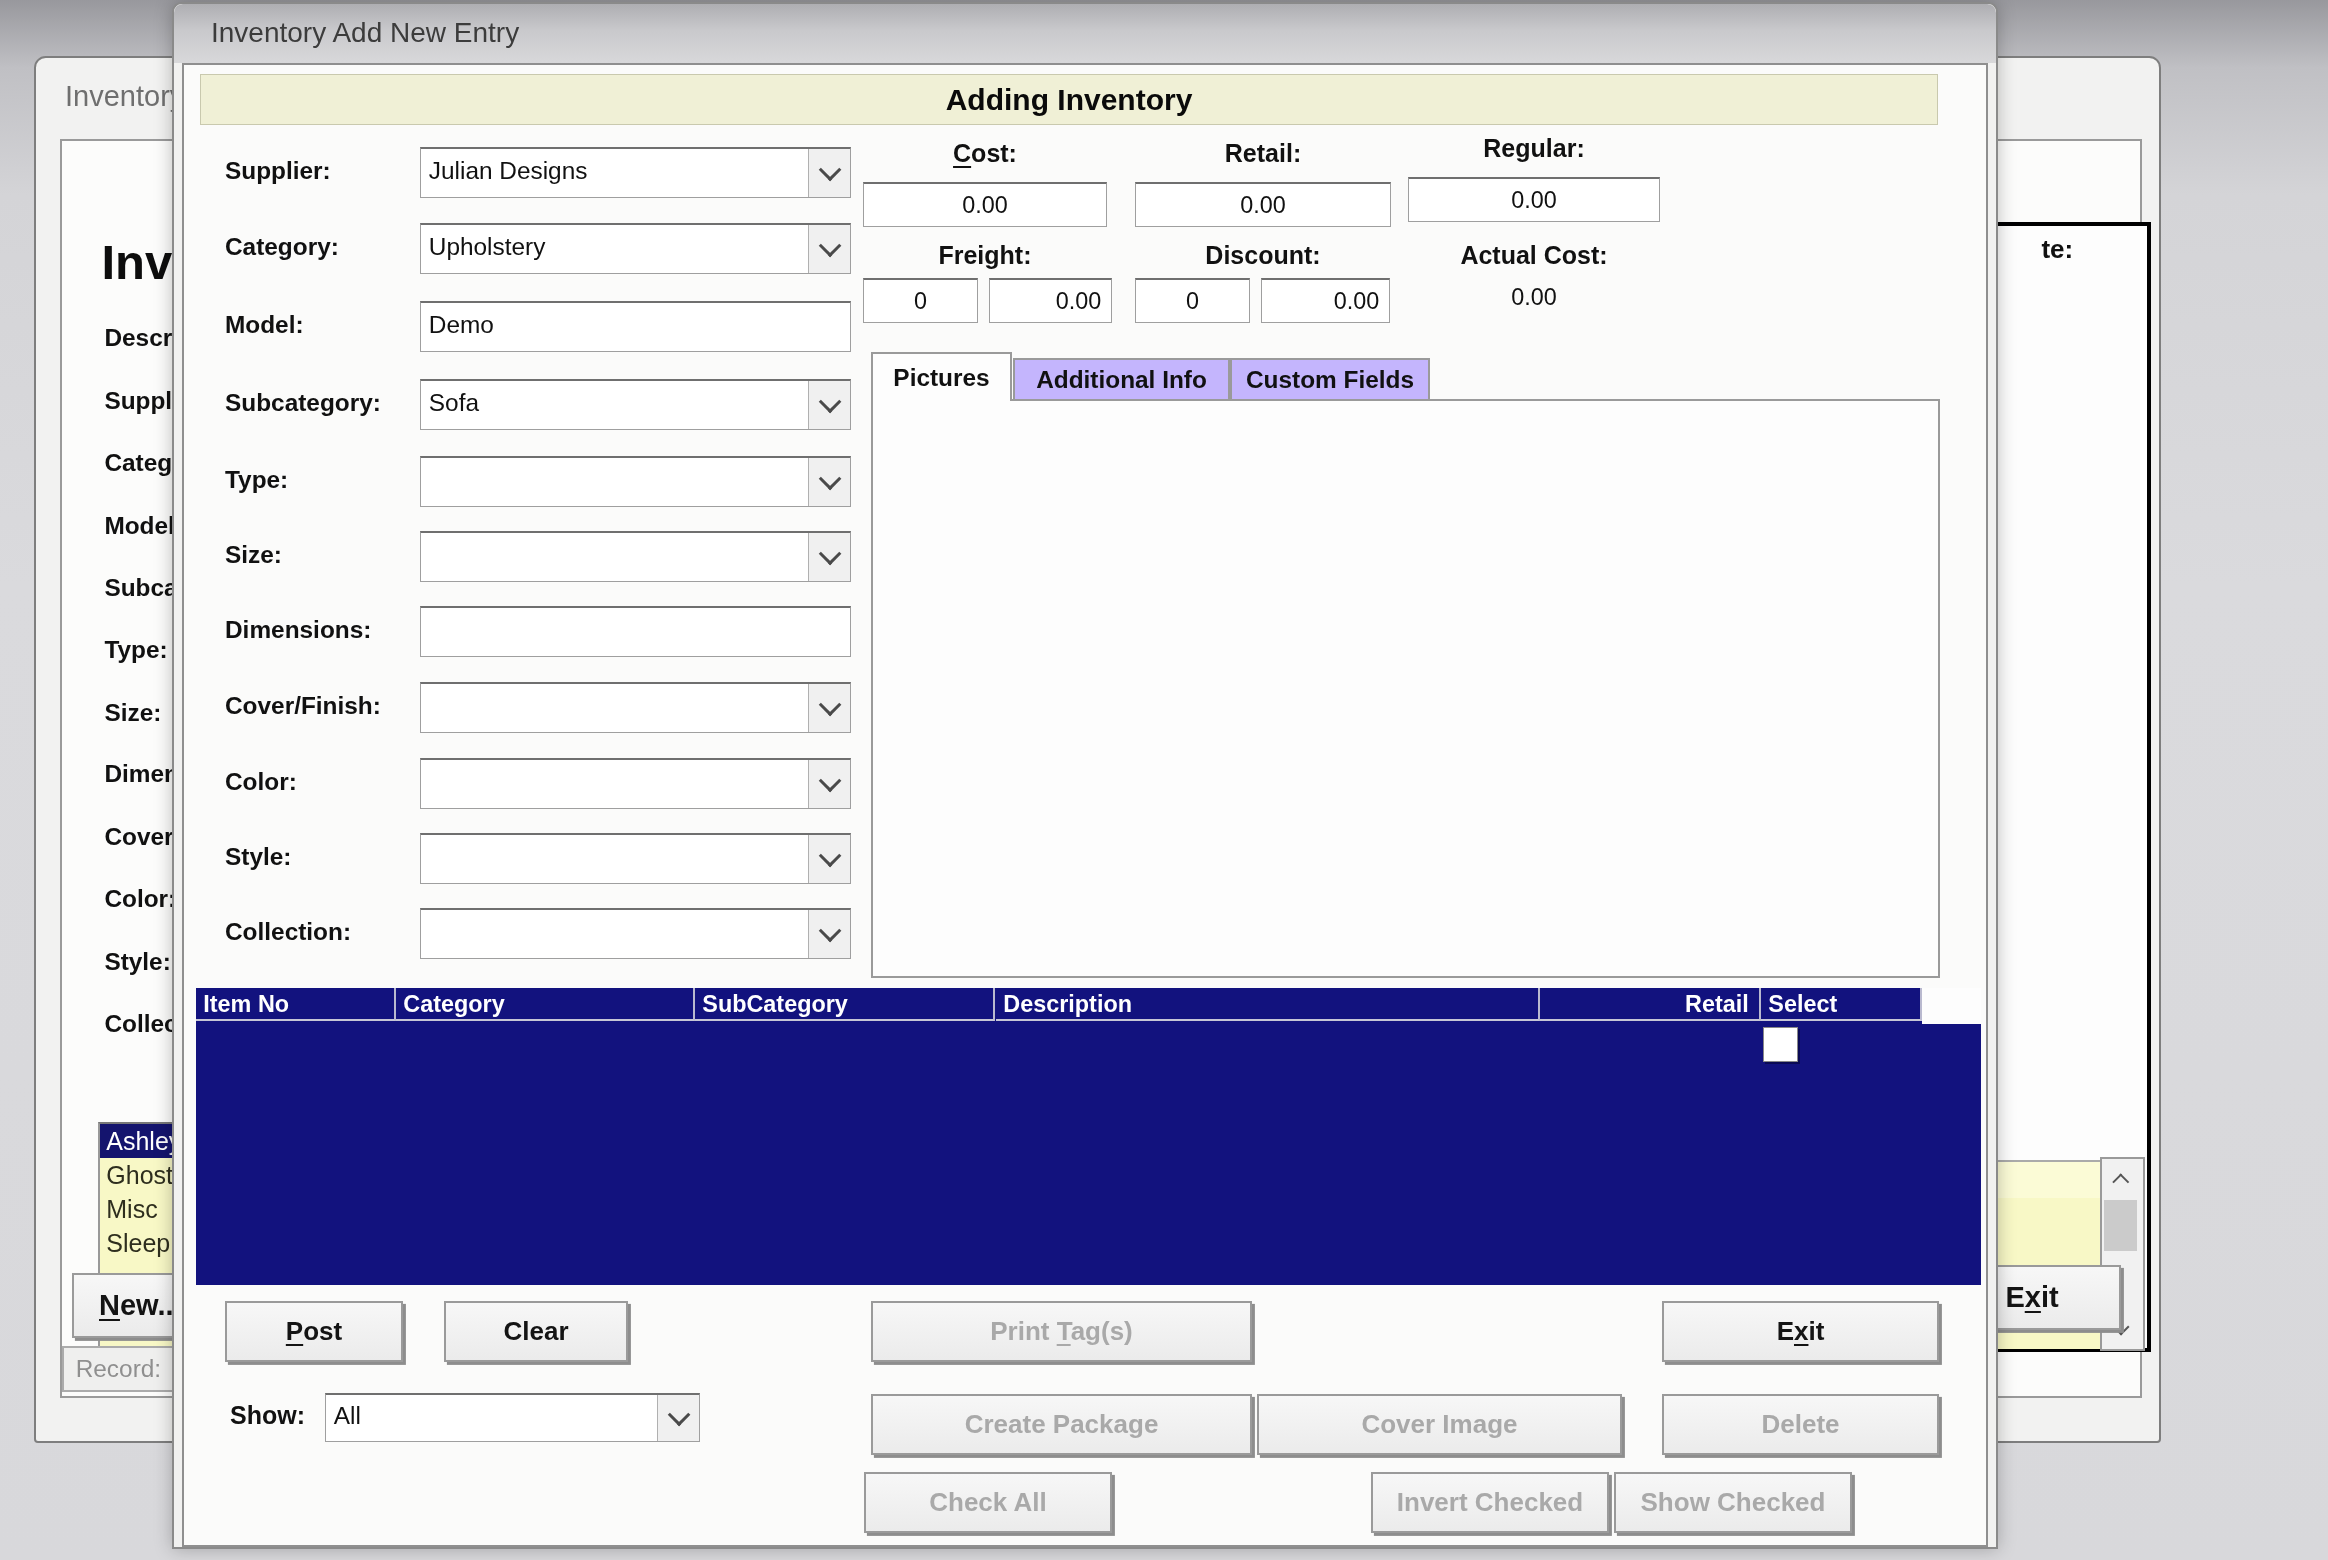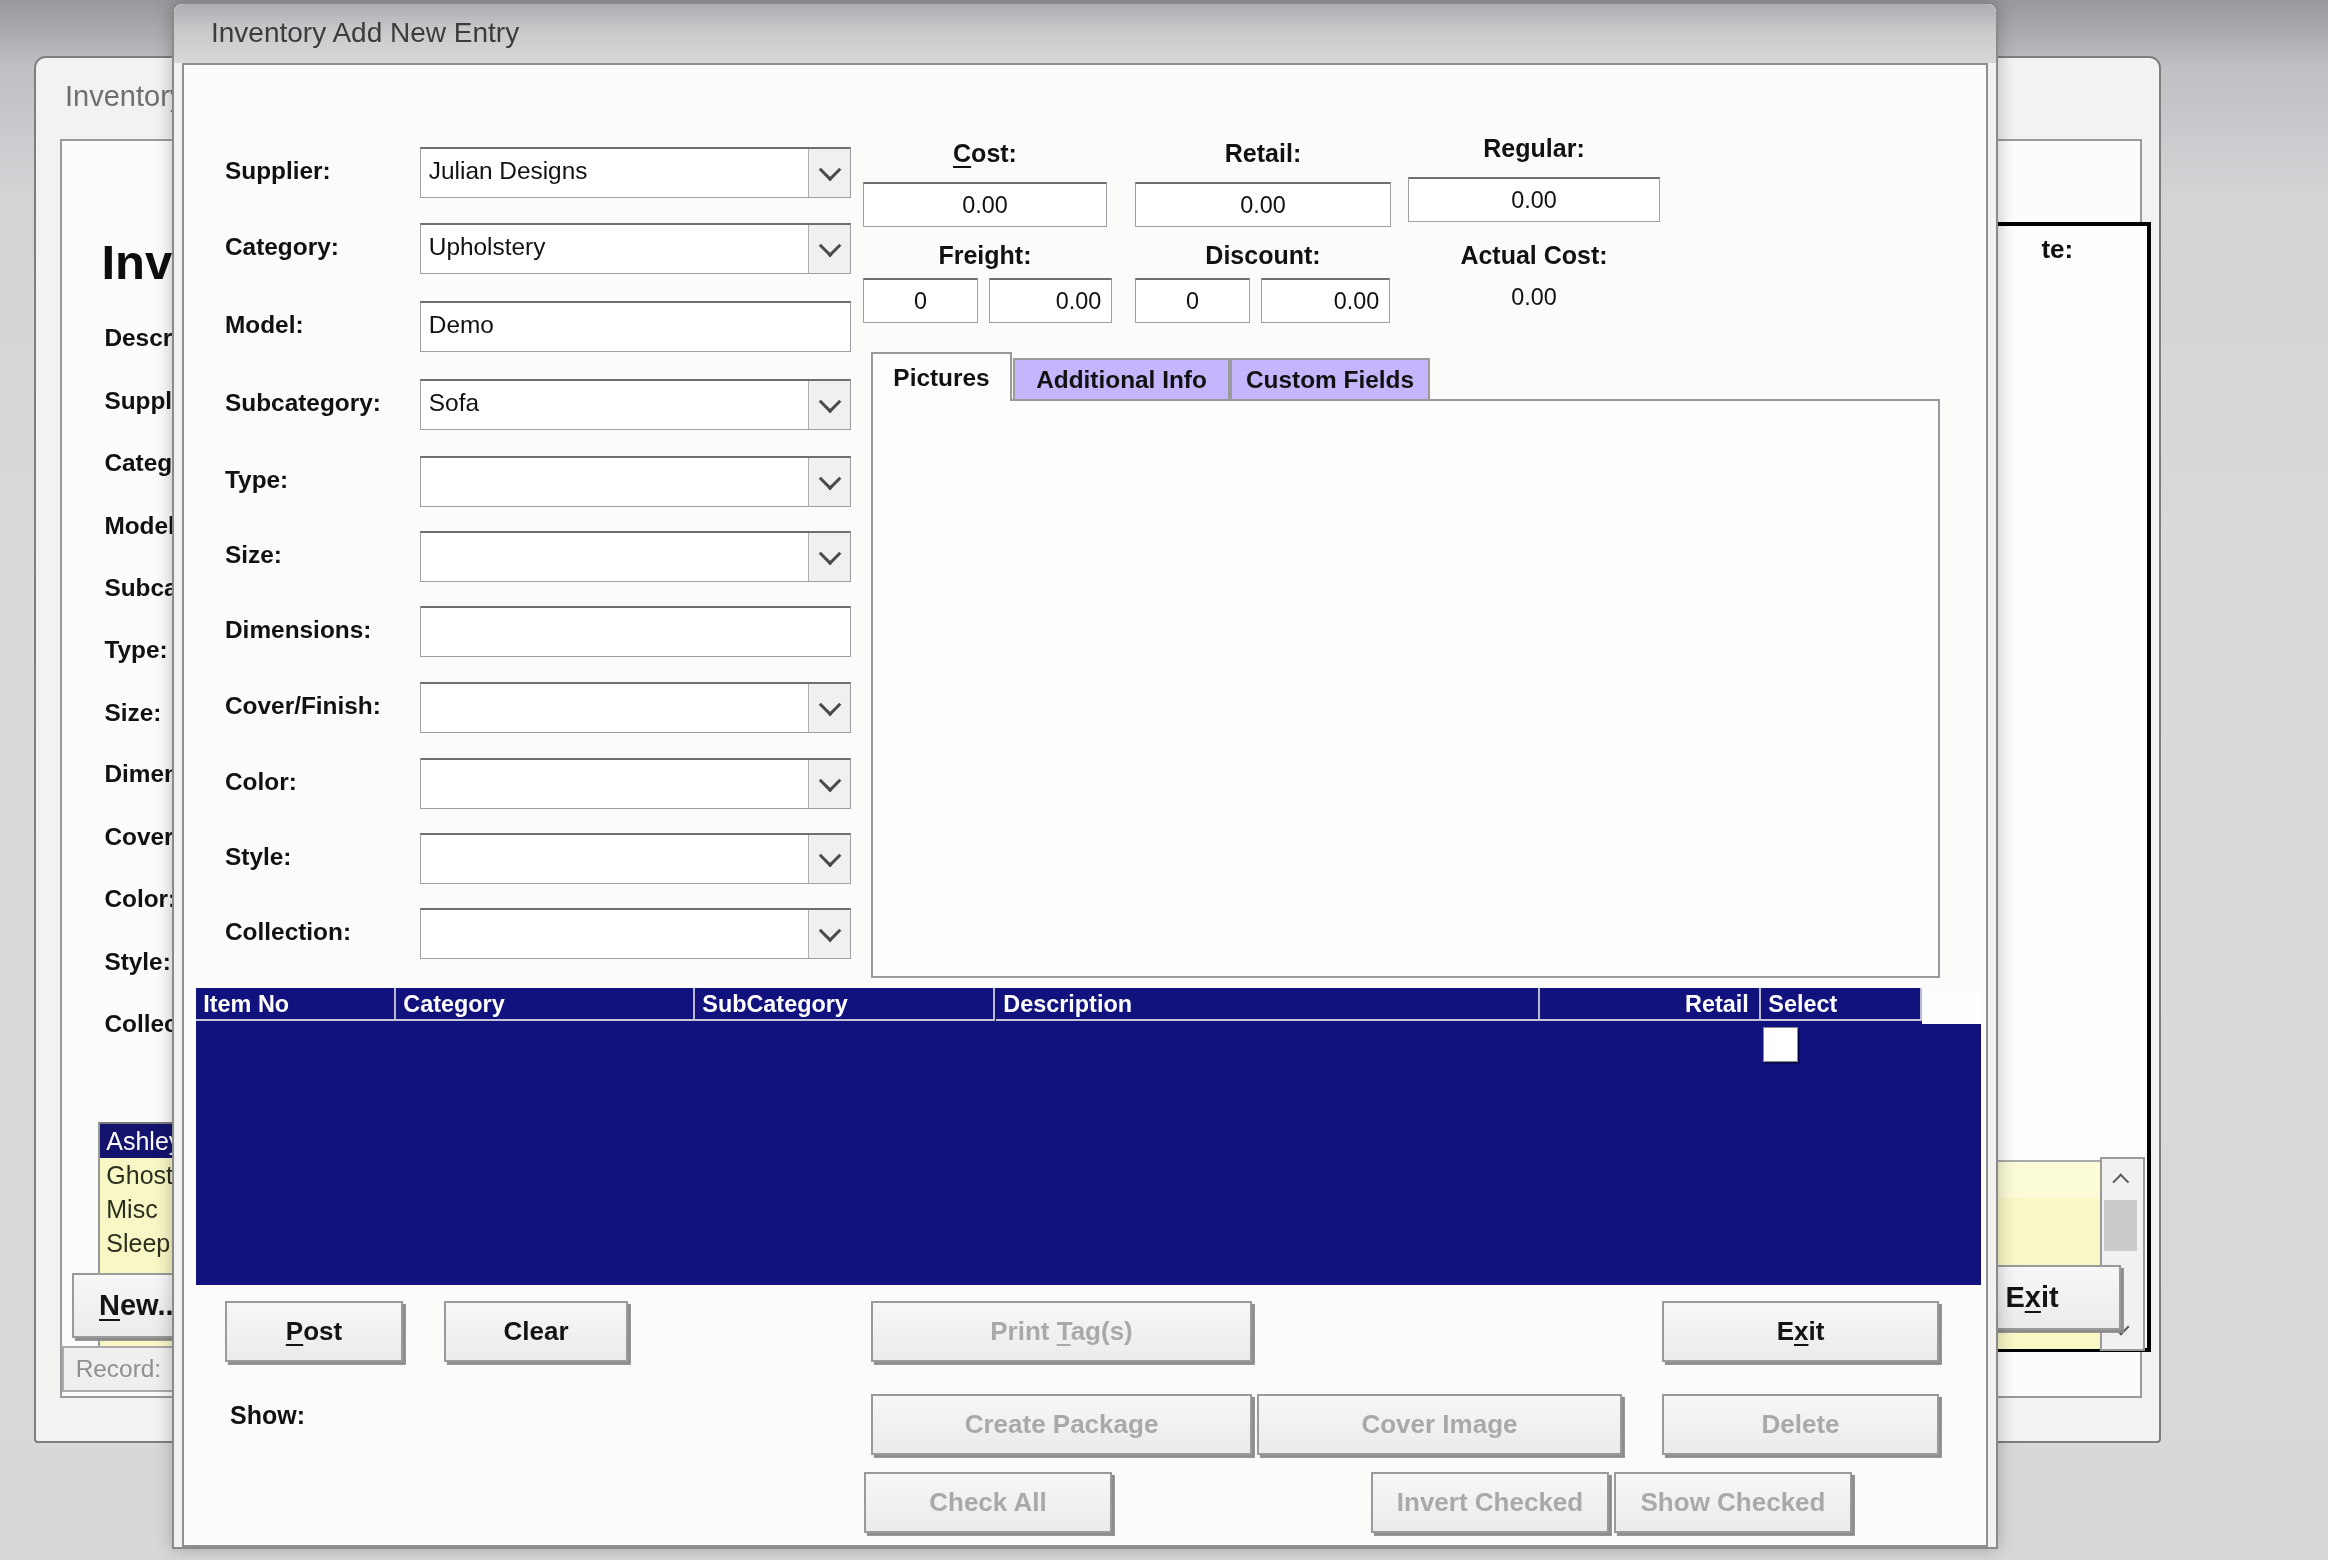--- a/index.html
+++ b/index.html
@@ -131,20 +131,21 @@
     <div id="recbar" class="abs">
       <span>Record:</span>
     </div>
   </div>
 
   <div id="dialog" class="abs">
     <div id="dtitlebar" class="abs">
       <div id="dtitle" class="abs">Inventory Add New Entry</div>
     </div>
     <div id="dframe" class="abs"></div>
+    <div id="dheader" class="abs">Adding Inventory</div>
 
     <div class="abs frow" style="left:0;top:143px">
       <span class="flabel">Supplier:</span>
       <div class="combo">
         <span class="combo-val">Julian Designs</span>
         <span class="combo-btn">
             <i class="chev"></i>
           </span>
       </div>
     </div>
@@ -285,20 +286,26 @@
         <span>Clear</span>
       </div>
     <div class="abs btn disabled" style="left:697px;top:1297px;width:377px;height:57px">
         <span class="mono-u">Print <u>T</u>ag(s)</span>
       </div>
     <div class="abs btn" style="left:1488px;top:1297px;width:273px;height:57px">
         <span class="mono-u">E<u>x</u>it</span>
       </div>
 
     <div class="abs showlbl">Show:</div>
+    <div id="showcombo" class="abs combo" style="border-top-width:2.9px">
+      <span class="combo-val" style="top:6.8px">All</span>
+      <span class="combo-btn">
+          <i class="chev"></i>
+        </span>
+    </div>
     <div class="abs btn disabled" style="left:697px;top:1390px;width:377px;height:57px">
         <span>Create Package</span>
       </div>
     <div class="abs btn disabled" style="left:1083px;top:1390px;width:361px;height:57px">
         <span>Cover Image</span>
       </div>
     <div class="abs btn disabled" style="left:1488px;top:1390px;width:273px;height:57px">
         <span>Delete</span>
       </div>
 

